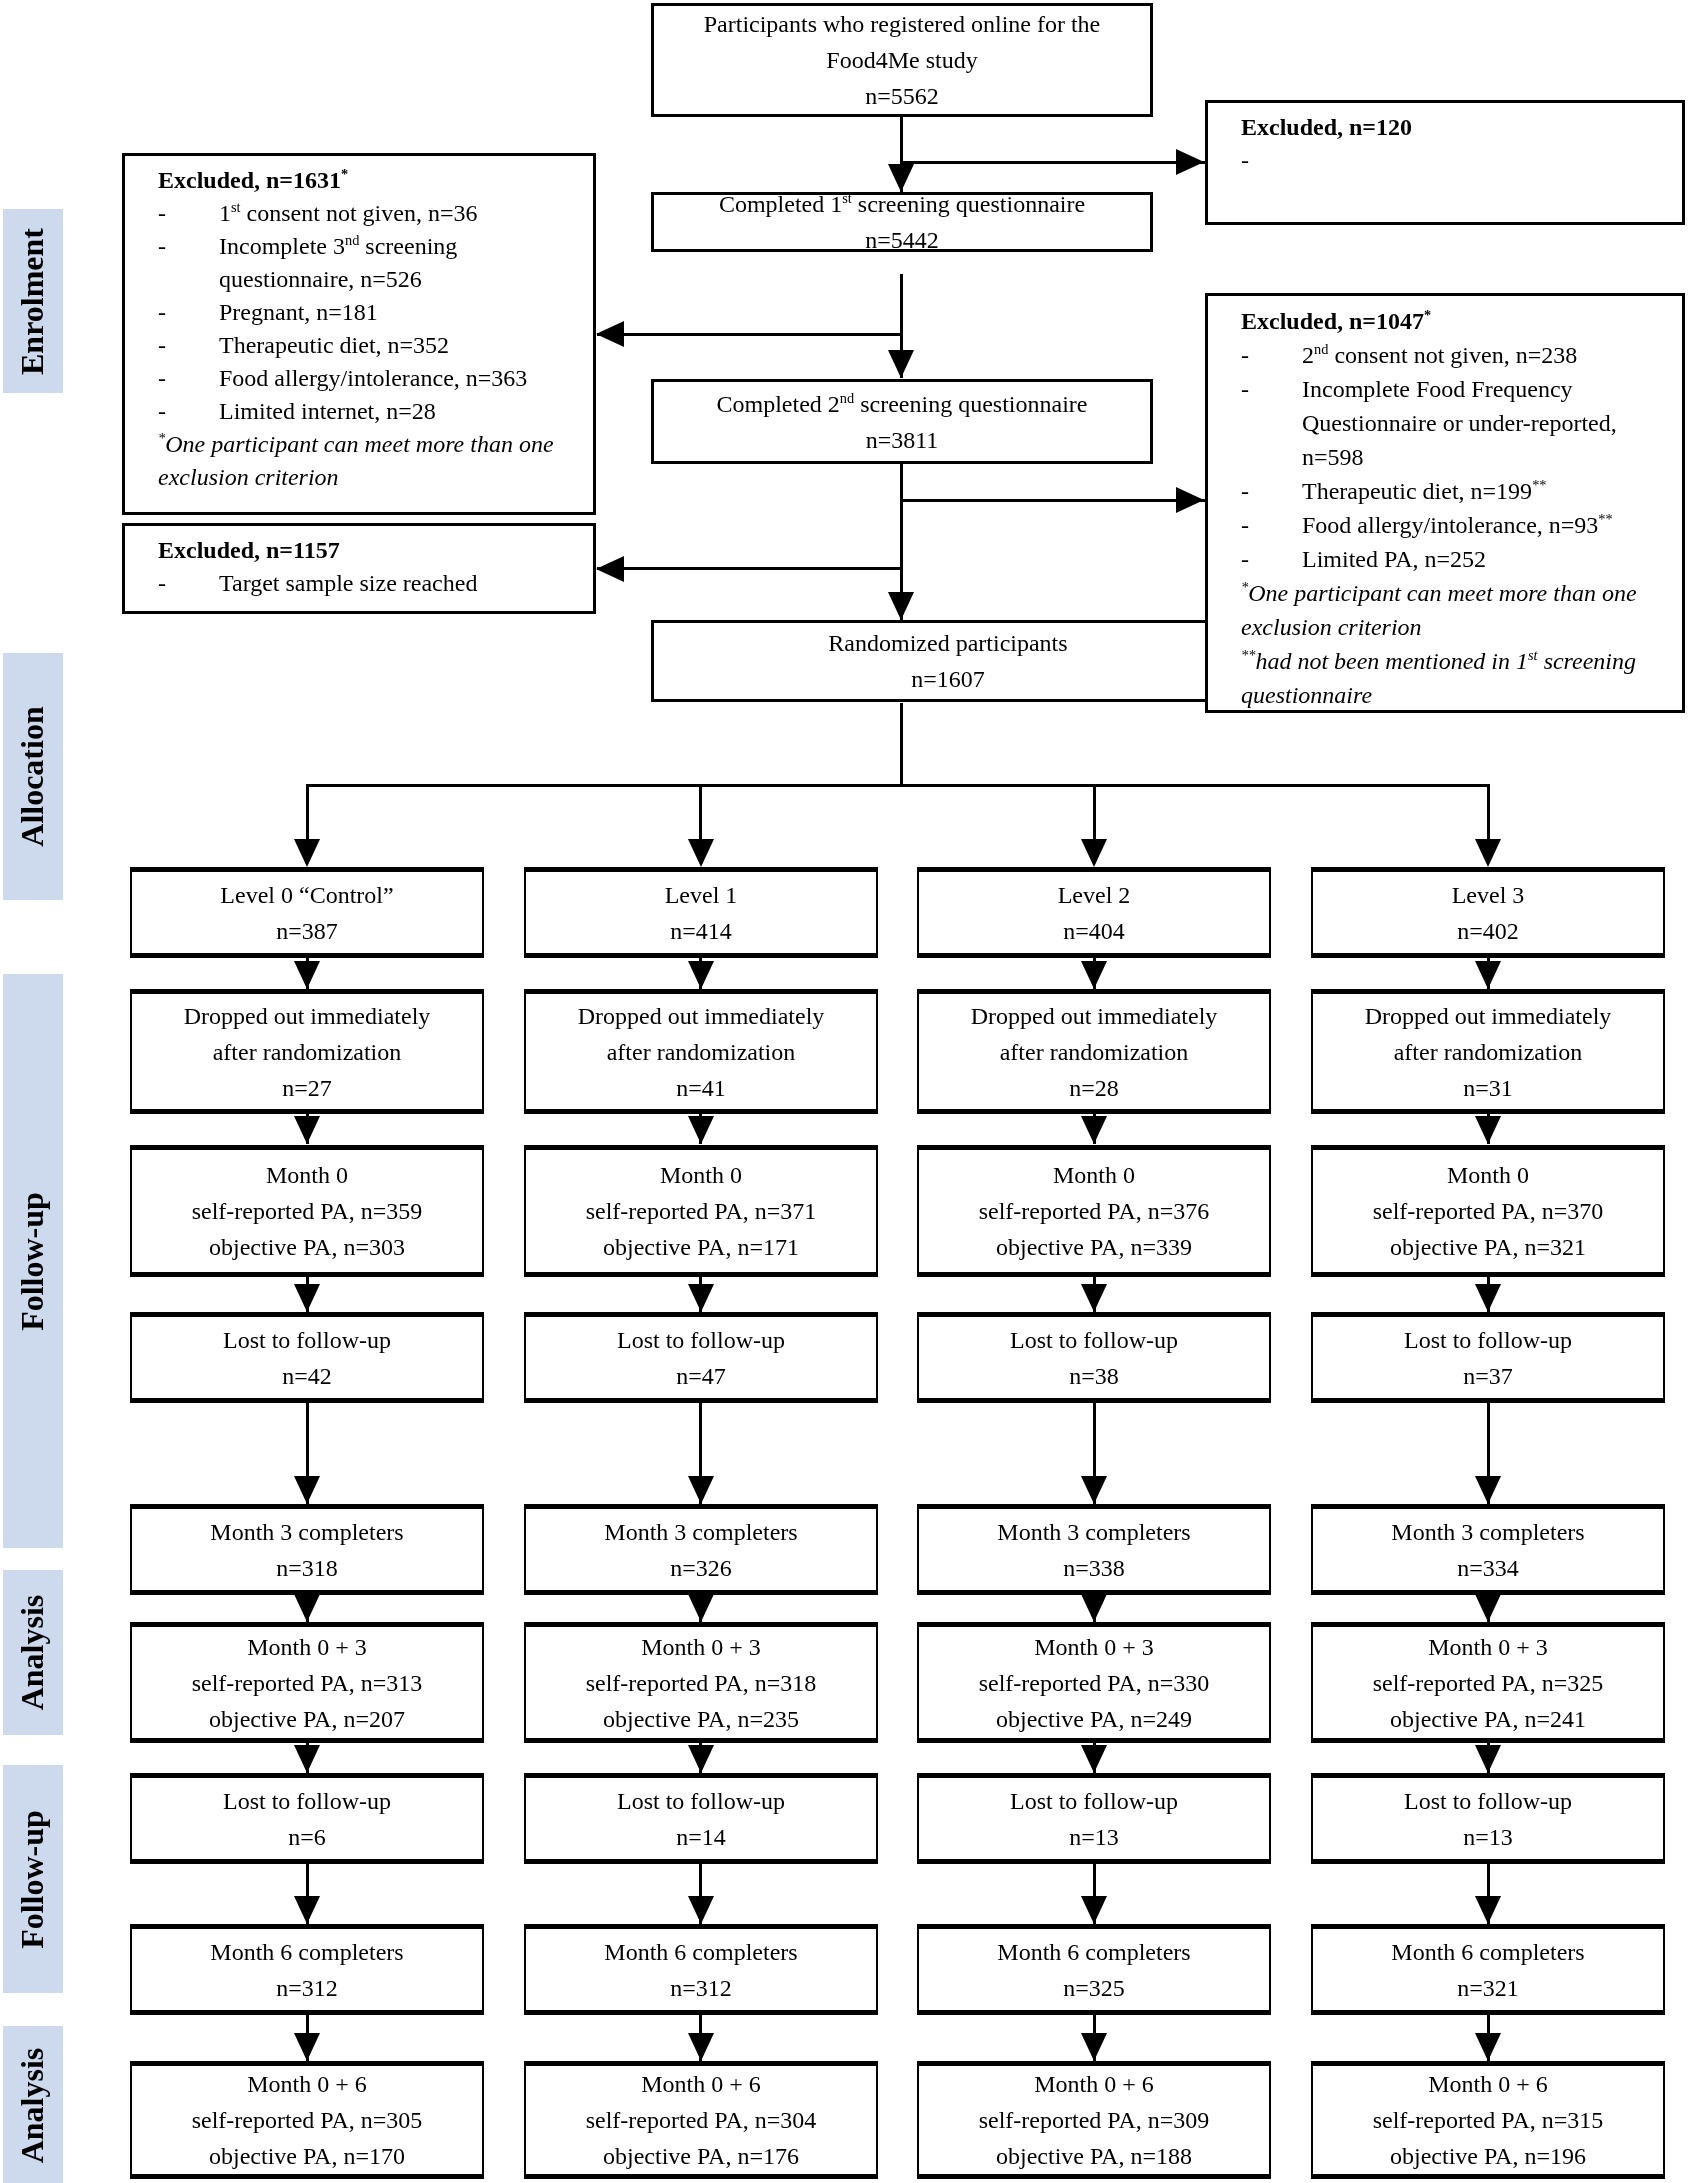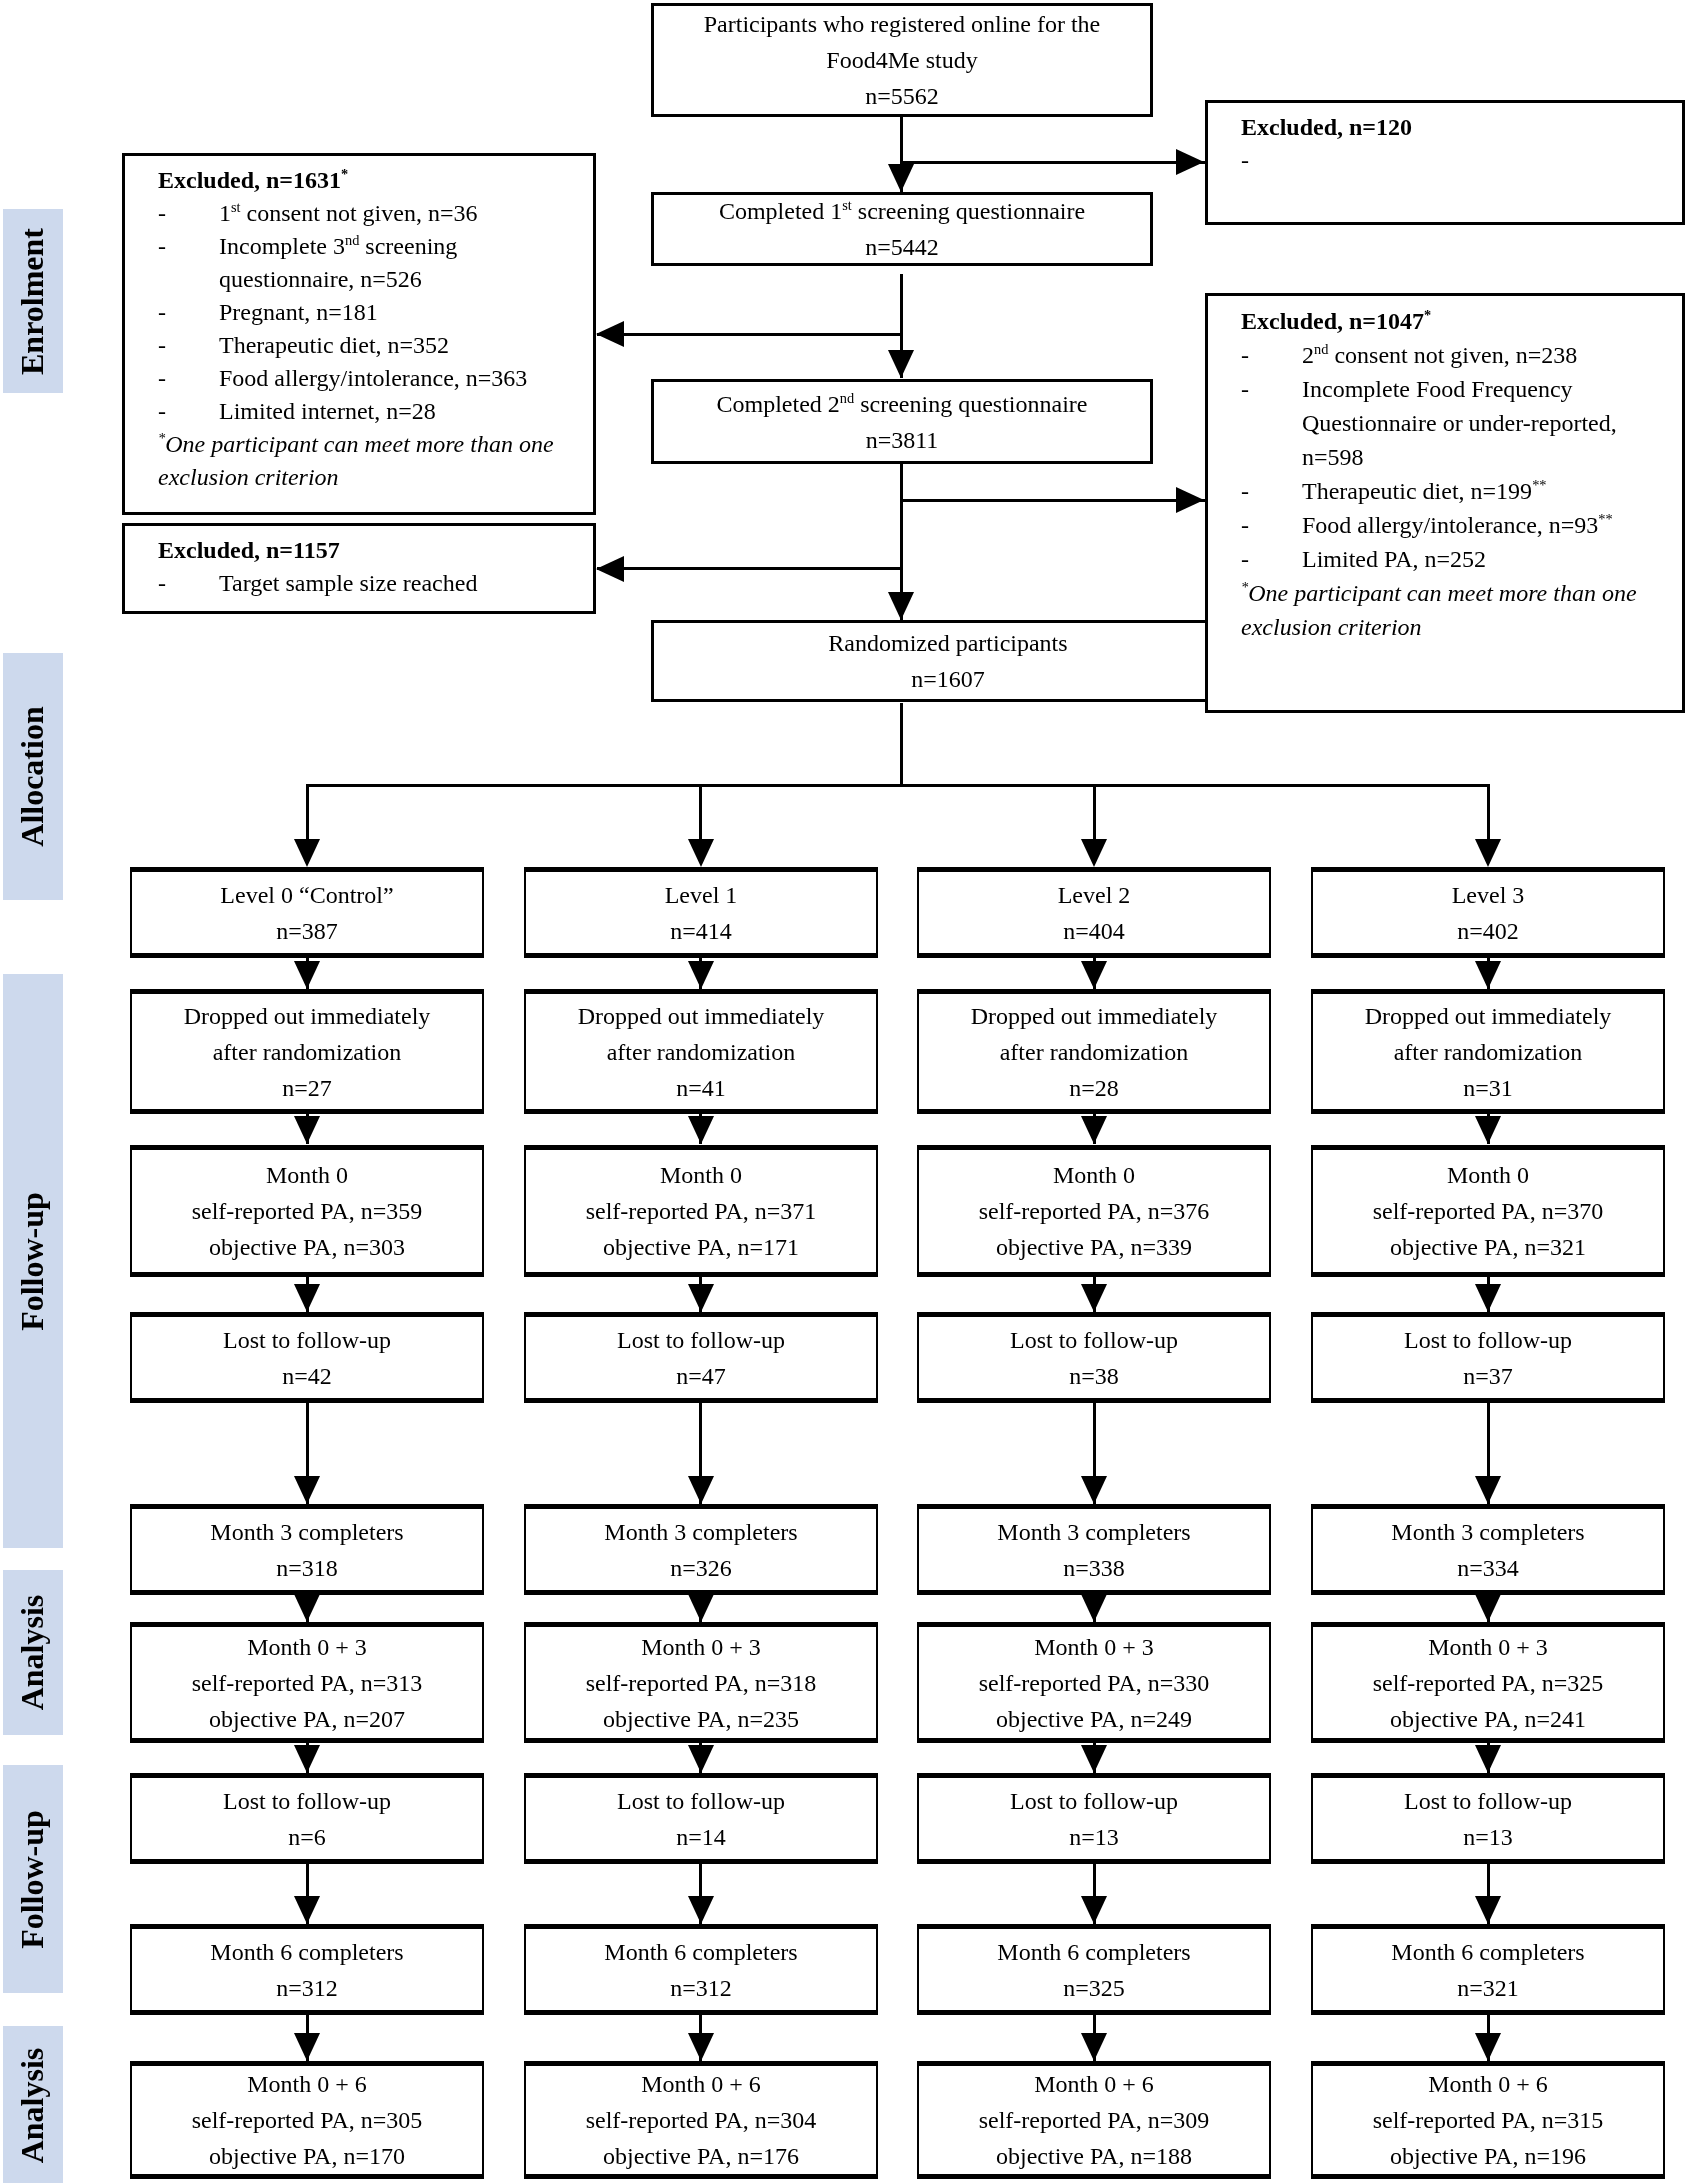--- a/index.html
+++ b/index.html
@@ -48,21 +48,21 @@
   </div>
 <div class="stage" style="top:2026px;height:158px">
     <span>Analysis</span>
   </div>
 
 <div class="bx cbx" style="left:651px;top:2.7px;width:502px;height:114px">
   <div>Participants who registered online for the</div>
   <div>Food4Me study</div>
   <div>n=5562</div>
 </div>
-<div class="bx cbx" style="left:651px;top:192px;width:502px;height:74px">
+<div class="bx cbx" style="left:651px;top:192px;width:502px;height:60px">
   <div><span>Completed 1</span><sup>st</sup><span> screening questionnaire</span></div>
   <div>n=5442</div>
 </div>
 <div class="bx cbx" style="left:651px;top:379px;width:502px;height:85px">
   <div><span>Completed 2</span><sup>nd</sup><span> screening questionnaire</span></div>
   <div>n=3811</div>
 </div>
 <div class="bx cbx" style="left:651px;top:620px;width:594px;height:82px">
   <div>Randomized participants</div>
   <div>n=1607</div>
@@ -120,20 +120,21 @@
     </div>
   <div class="item">
       <span class="dash">-</span>
       <span class="itxt"><span>Food allergy/intolerance, n=93</span><sup>**</sup></span>
     </div>
   <div class="item">
       <span class="dash">-</span>
       <span class="itxt">Limited PA, n=252</span>
     </div>
   <div class="fn"><sup>*</sup><span>One participant can meet more than one exclusion criterion</span></div>
+  <div class="fn"><sup>**</sup><span>had not been mentioned in 1</span><sup>st</sup><span> screening questionnaire</span></div>
 </div>
 
 <div class="bx xbx" style="left:122px;top:523px;width:474px;height:91px">
   <div class="ttl"><span>Excluded, n=1157</span></div>
   <div class="item">
       <span class="dash">-</span>
       <span class="itxt">Target sample size reached</span>
     </div>
 </div>
 

